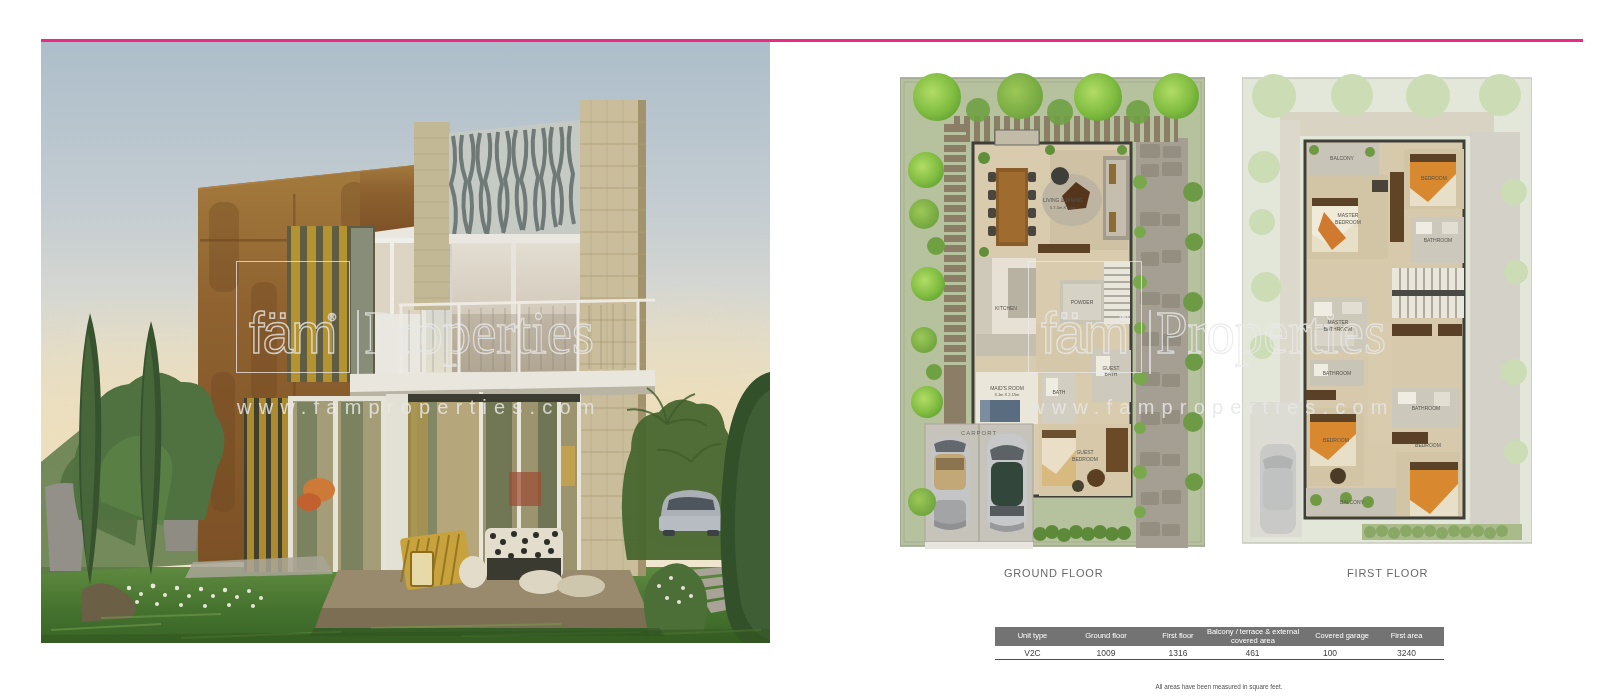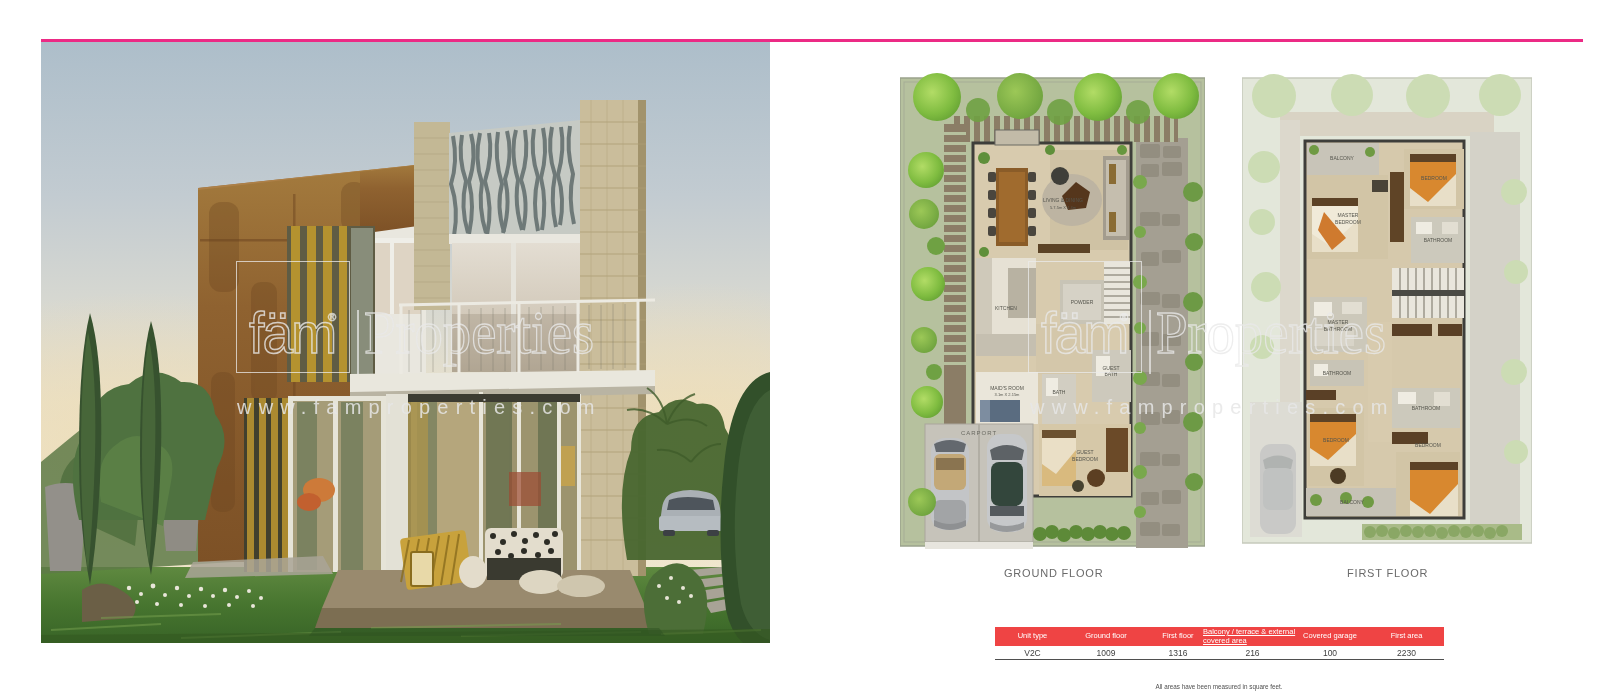--- a/index.html
+++ b/index.html
@@ -13,21 +13,21 @@
   .floorlab{color:#6a6a6a;font-size:11px;letter-spacing:0.8px;}
   
   .wm-box{width:112px;height:110px;border:1.5px solid rgba(235,235,235,0.75);}
   .wm-fam{font-family:"Liberation Sans",sans-serif;font-weight:normal;font-size:58px;line-height:1;
       color:transparent;-webkit-text-stroke:1.5px rgba(232,232,232,0.8);letter-spacing:-2px;transform:scaleX(0.95);transform-origin:left top;}
   .wm-prop{font-family:"Liberation Serif",serif;font-size:61px;font-weight:normal;line-height:1;
       color:transparent;-webkit-text-stroke:1.3px rgba(232,232,232,0.8);transform:scaleX(0.93);transform-origin:left top;}
   .wm-www{font-size:20px;color:rgba(230,230,230,0.85);letter-spacing:7.2px;}
   
   #tbl{left:995px;top:627px;width:449px;border-collapse:collapse;font-size:8.5px;table-layout:fixed;}
-  #tbl th{background:#ef4444;color:#fff;font-weight:normal;padding:0;height:19px;line-height:8.5px;font-size:7.5px;}
+  #tbl th{background:#737373;color:#fff;font-weight:normal;padding:0;height:19px;line-height:8.5px;font-size:7.5px;}
   #tbl td{color:#3f3f3f;text-align:center;height:13px;padding:0;}
   #note{left:1149px;top:683px;width:140px;text-align:center;font-size:6.3px;color:#4f4f4f;white-space:nowrap;}
 </style>
 </head>
 <body>
 <div class="abs" id="pinkline"></div>
 
 <svg id="photo" class="abs" viewBox="0 0 729 601" width="729" height="601">
   <defs>
     <linearGradient id="sky" x1="0" y1="0" x2="0" y2="1">
@@ -769,28 +769,28 @@
 <div class="abs floorlab" style="left:1004px;top:567px;">GROUND FLOOR</div>
 <div class="abs floorlab" style="left:1347px;top:567px;">FIRST FLOOR</div>
 
 <table id="tbl" class="abs">
   <tbody>
       <tr>
     <th style="width:75px;">Unit type</th>
     <th style="width:72px;">Ground floor</th>
     <th style="width:72px;">First floor</th>
     <th style="width:77px;">
-          <div style="width:100px;margin-left:-11px;text-align:left;text-decoration:underline;">Balcony / terrace &amp; external<br>covered area</div>
+          <div style="width:100px;margin-left:-11px;text-align:center;">Balcony / terrace &amp; external<br>covered area</div>
         </th>
-    <th style="width:78px;">Covered garage</th>
+    <th style="width:78px;text-align:right;">Covered garage</th>
     <th style="width:75px;">First area</th>
   </tr>
   <tr style="border-bottom:1.5px solid #4f4f4f;">
     <td>V2C</td>
         <td>1009</td>
         <td>1316</td>
-        <td>216</td>
+        <td>461</td>
         <td>100</td>
-        <td>2230</td>
+        <td>3240</td>
   </tr>
 </tbody>
   </table>
 <div class="abs" id="note">All areas have been measured in square feet.</div>
 
 </body></html>

